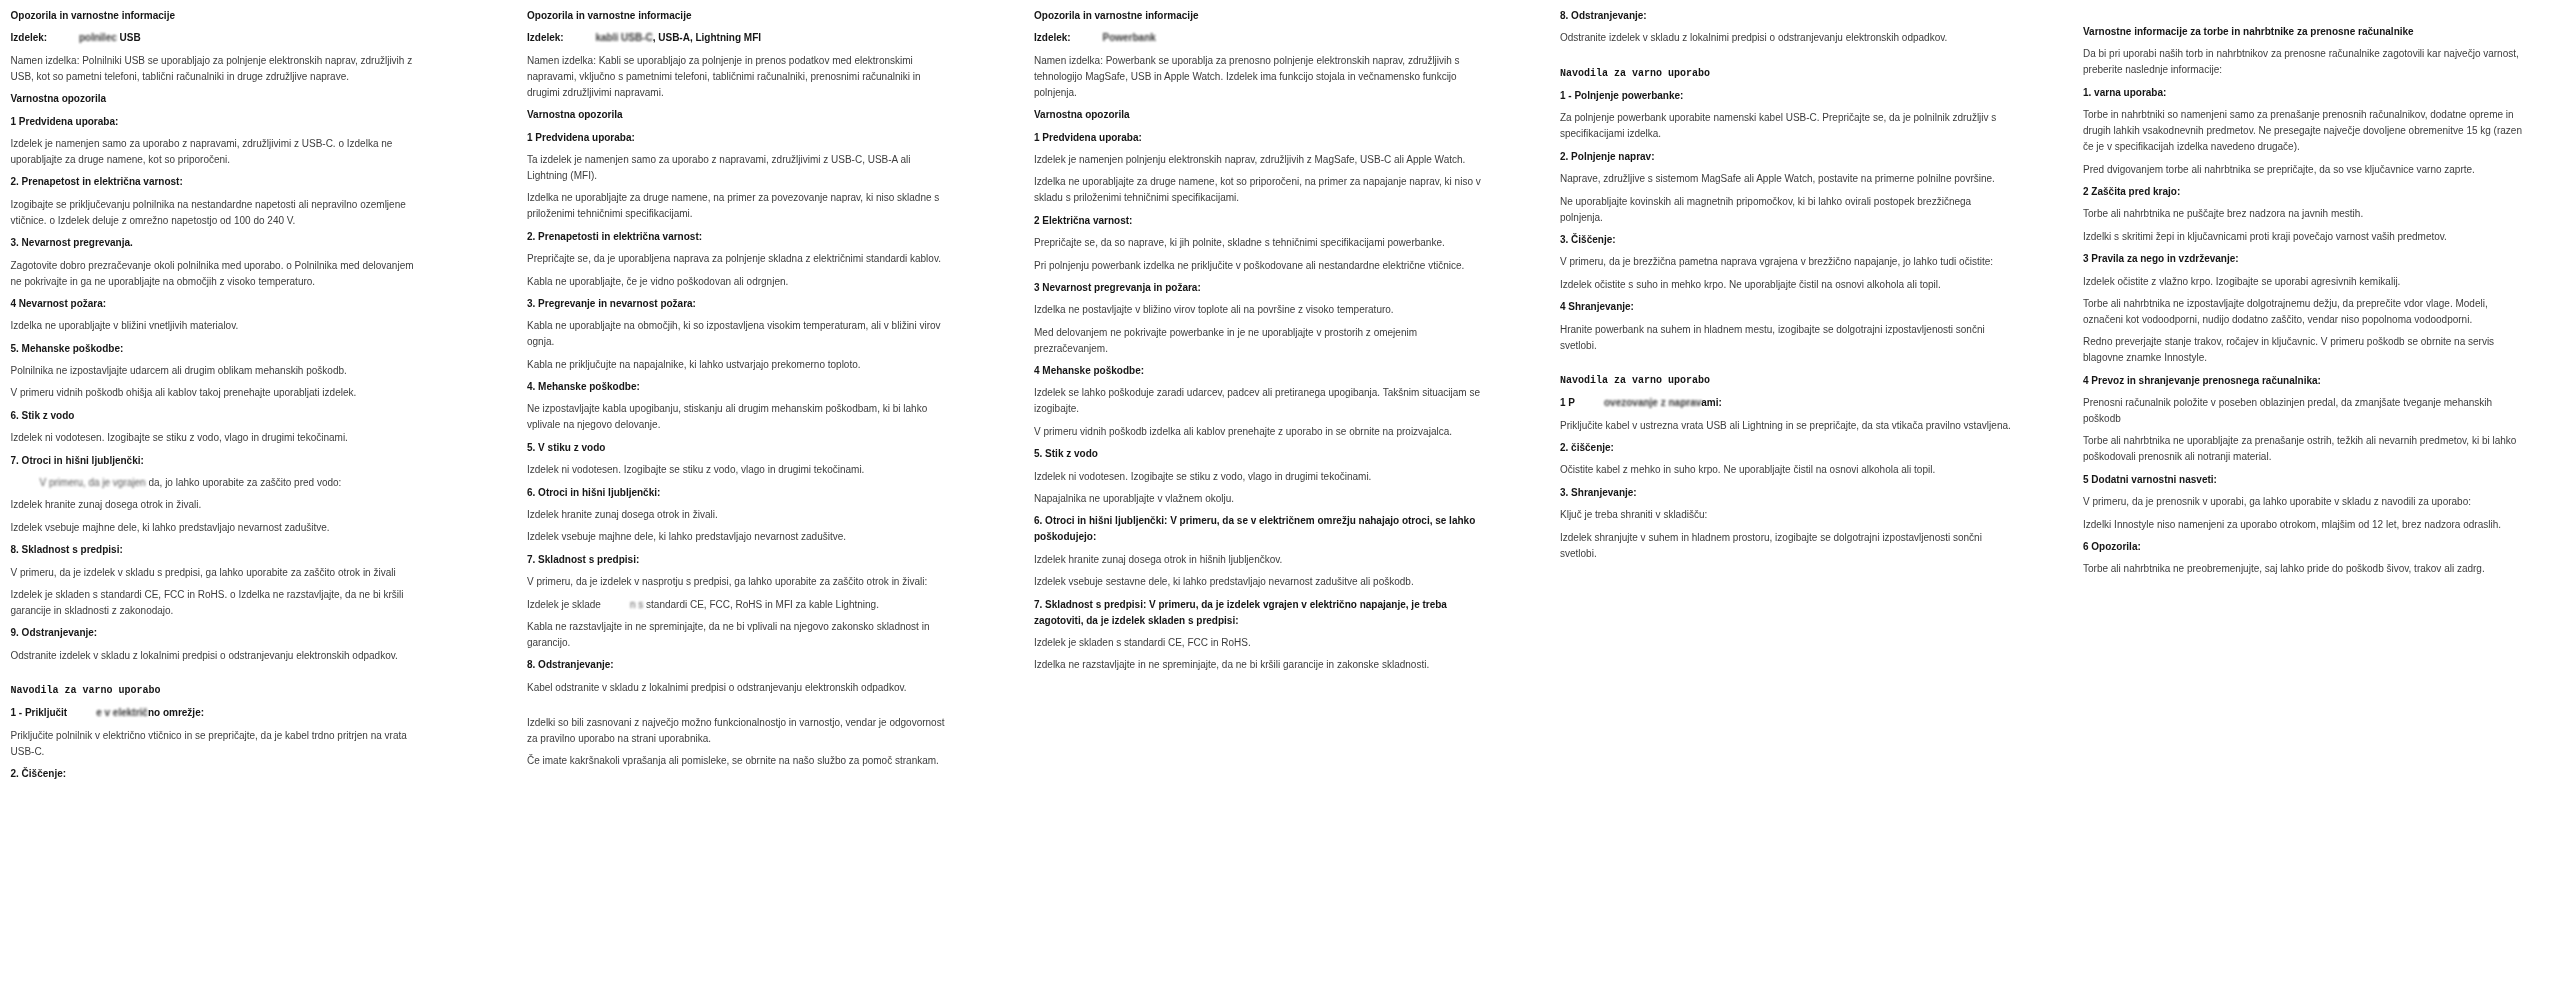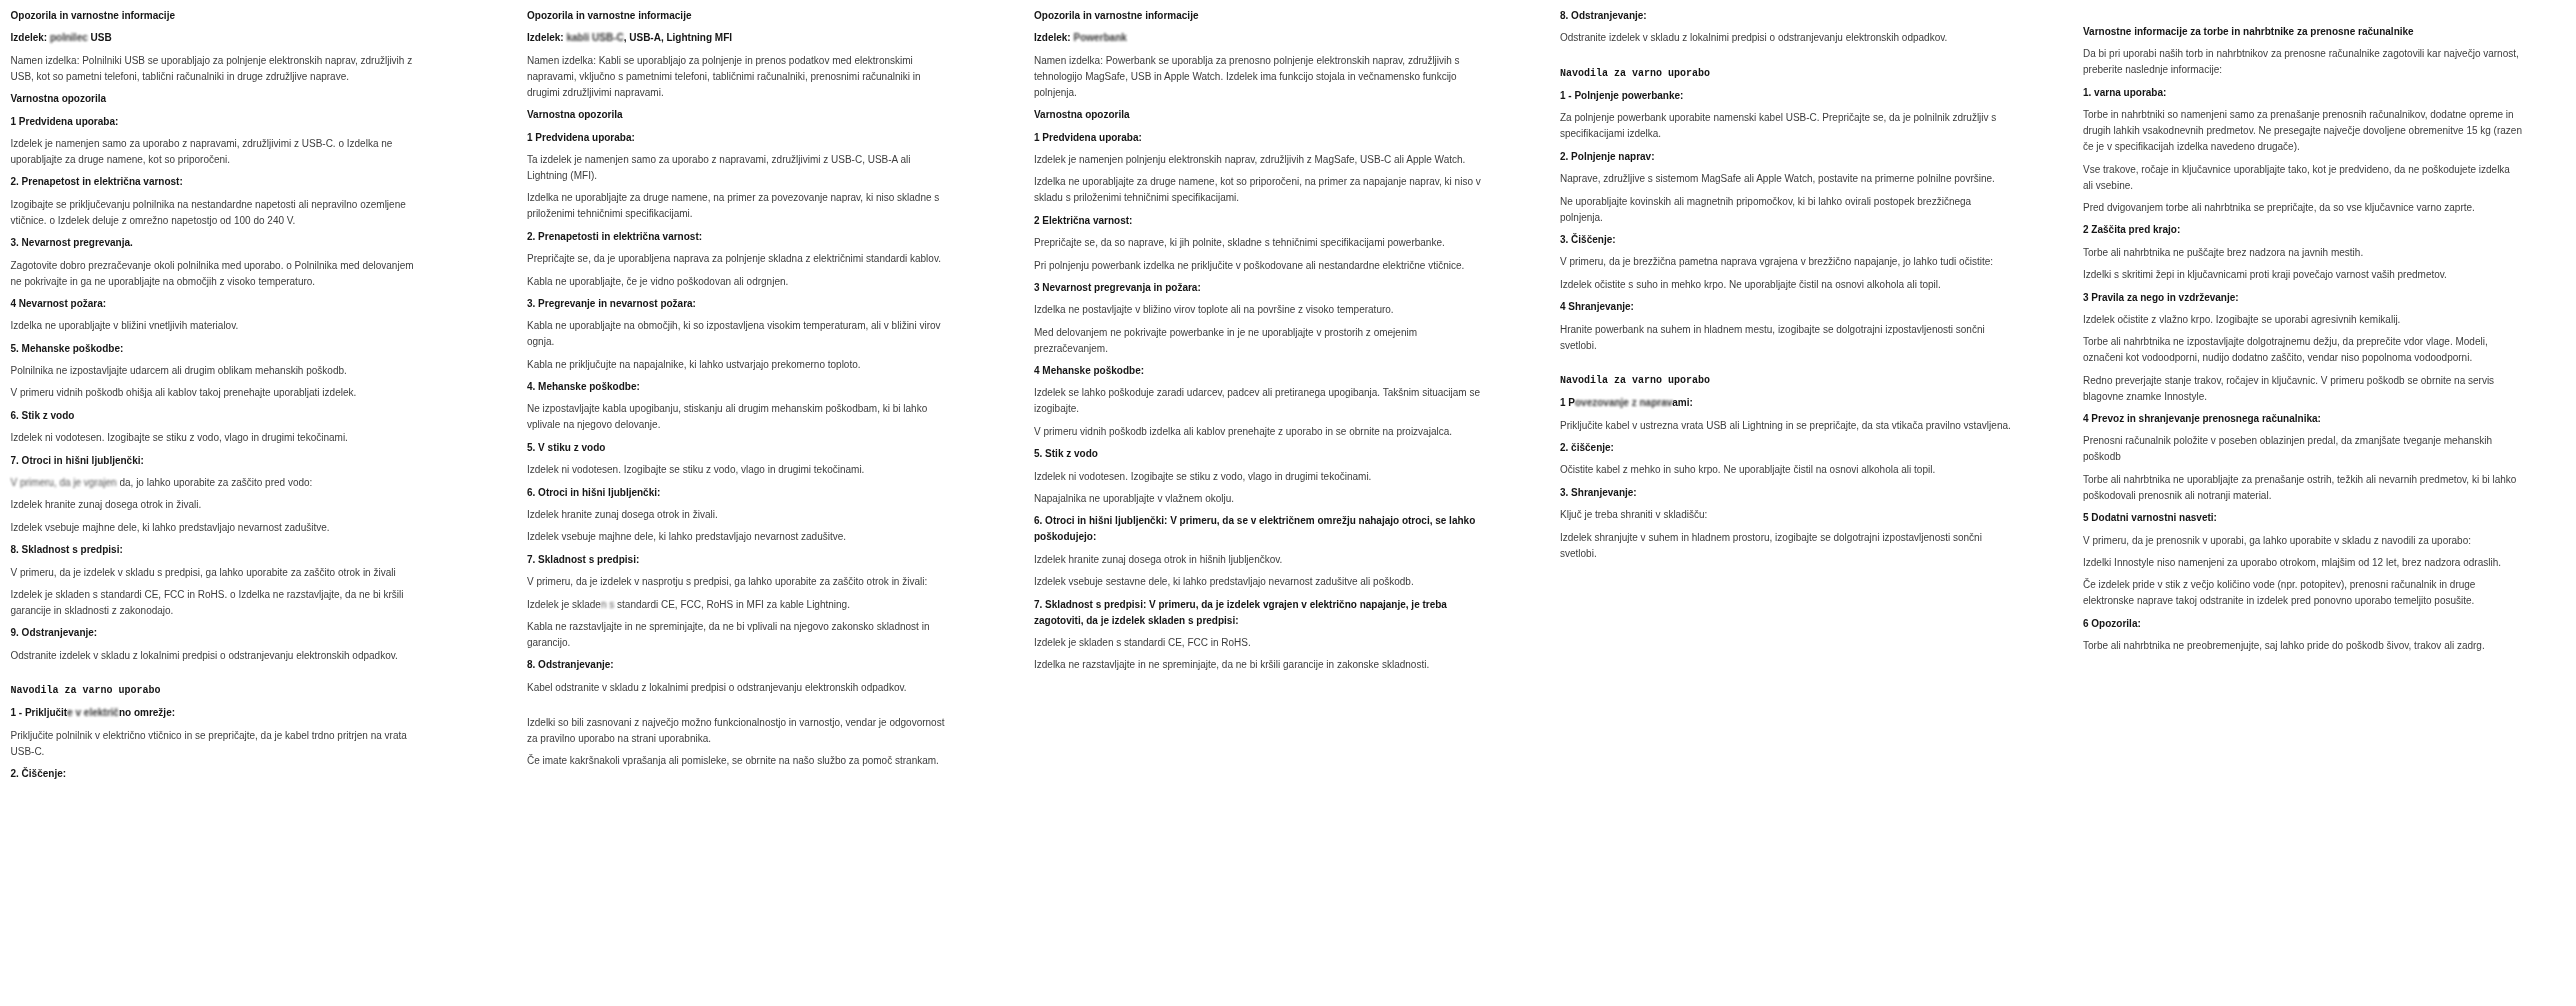--- a/index.html
+++ b/index.html
@@ -8,21 +8,21 @@
   .col{position:absolute;top:8px;}
   .col1{left:10.5px;width:412px;}
   .col2{left:527px;width:420px;}
   .col3{left:1034px;width:451px;}
   .col4{left:1560px;width:451px;}
   .col5{left:2083px;width:439px;margin-top:16px;}
   .blk{margin:0 0 6.4px 0;font-size:10px;line-height:16px;color:#3d3d3d;}
   .blk.h{font-weight:bold;color:#161616;}
   .blk.mt{margin-top:19.3px;font-family:Liberation Mono, monospace;}
   .blk.mt2{margin-top:19px;}
-  .blur{filter:blur(0.9px);opacity:.88;}
+  .blur{filter:blur(0.9px);opacity:.88;margin-left:29px;}
 </style>
 </head>
 <body>
 
 <div class="page">
   <div class="col col1">
       <div class="blk h"><span>Opozorila in varnostne informacije</span></div>
       <div class="blk h"><span>Izdelek: </span><span class="blur">polnilec</span><span> USB</span></div>
       <div class="blk p"><span>Namen izdelka: Polnilniki USB se uporabljajo za polnjenje elektronskih naprav, združljivih z USB, kot so pametni telefoni, tablični računalniki in druge združljive naprave.</span></div>
       <div class="blk h"><span>Varnostna opozorila</span></div>
@@ -135,33 +135,31 @@
       <div class="blk p"><span>Očistite kabel z mehko in suho krpo. Ne uporabljajte čistil na osnovi alkohola ali topil.</span></div>
       <div class="blk h"><span>3. Shranjevanje:</span></div>
       <div class="blk p"><span>Ključ je treba shraniti v skladišču:</span></div>
       <div class="blk p"><span>Izdelek shranjujte v suhem in hladnem prostoru, izogibajte se dolgotrajni izpostavljenosti sončni svetlobi.</span></div>
     </div>
   <div class="col col5">
       <div class="blk h"><span>Varnostne informacije za torbe in nahrbtnike za prenosne računalnike</span></div>
       <div class="blk p"><span>Da bi pri uporabi naših torb in nahrbtnikov za prenosne računalnike zagotovili kar največjo varnost, preberite naslednje informacije:</span></div>
       <div class="blk h"><span>1. varna uporaba:</span></div>
       <div class="blk p"><span>Torbe in nahrbtniki so namenjeni samo za prenašanje prenosnih računalnikov, dodatne opreme in drugih lahkih vsakodnevnih predmetov. Ne presegajte največje dovoljene obremenitve 15 kg (razen če je v specifikacijah izdelka navedeno drugače).</span></div>
-      <div class="blk p"><span>Vse trakove, ročaje in ključavnice uporabljajte tako, kot je predvideno, da ne poškodujete izdelka ali vsebine.</span></div>
       <div class="blk p"><span>Pred dvigovanjem torbe ali nahrbtnika se prepričajte, da so vse ključavnice varno zaprte.</span></div>
       <div class="blk h"><span>2 Zaščita pred krajo:</span></div>
       <div class="blk p"><span>Torbe ali nahrbtnika ne puščajte brez nadzora na javnih mestih.</span></div>
       <div class="blk p"><span>Izdelki s skritimi žepi in ključavnicami proti kraji povečajo varnost vaših predmetov.</span></div>
       <div class="blk h"><span>3 Pravila za nego in vzdrževanje:</span></div>
       <div class="blk p"><span>Izdelek očistite z vlažno krpo. Izogibajte se uporabi agresivnih kemikalij.</span></div>
       <div class="blk p"><span>Torbe ali nahrbtnika ne izpostavljajte dolgotrajnemu dežju, da preprečite vdor vlage. Modeli, označeni kot vodoodporni, nudijo dodatno zaščito, vendar niso popolnoma vodoodporni.</span></div>
       <div class="blk p"><span>Redno preverjajte stanje trakov, ročajev in ključavnic. V primeru poškodb se obrnite na servis blagovne znamke Innostyle.</span></div>
       <div class="blk h"><span>4 Prevoz in shranjevanje prenosnega računalnika:</span></div>
       <div class="blk p"><span>Prenosni računalnik položite v poseben oblazinjen predal, da zmanjšate tveganje mehanskih poškodb</span></div>
       <div class="blk p"><span>Torbe ali nahrbtnika ne uporabljajte za prenašanje ostrih, težkih ali nevarnih predmetov, ki bi lahko poškodovali prenosnik ali notranji material.</span></div>
       <div class="blk h"><span>5 Dodatni varnostni nasveti:</span></div>
       <div class="blk p"><span>V primeru, da je prenosnik v uporabi, ga lahko uporabite v skladu z navodili za uporabo:</span></div>
       <div class="blk p"><span>Izdelki Innostyle niso namenjeni za uporabo otrokom, mlajšim od 12 let, brez nadzora odraslih.</span></div>
-      <div class="blk p"><span>Če izdelek pride v stik z večjo količino vode (npr. potopitev), prenosni računalnik in druge elektronske naprave takoj odstranite in izdelek pred ponovno uporabo temeljito posušite.</span></div>
       <div class="blk h"><span>6 Opozorila:</span></div>
       <div class="blk p"><span>Torbe ali nahrbtnika ne preobremenjujte, saj lahko pride do poškodb šivov, trakov ali zadrg.</span></div>
     </div>
 </div>
 
 
 </body></html>

